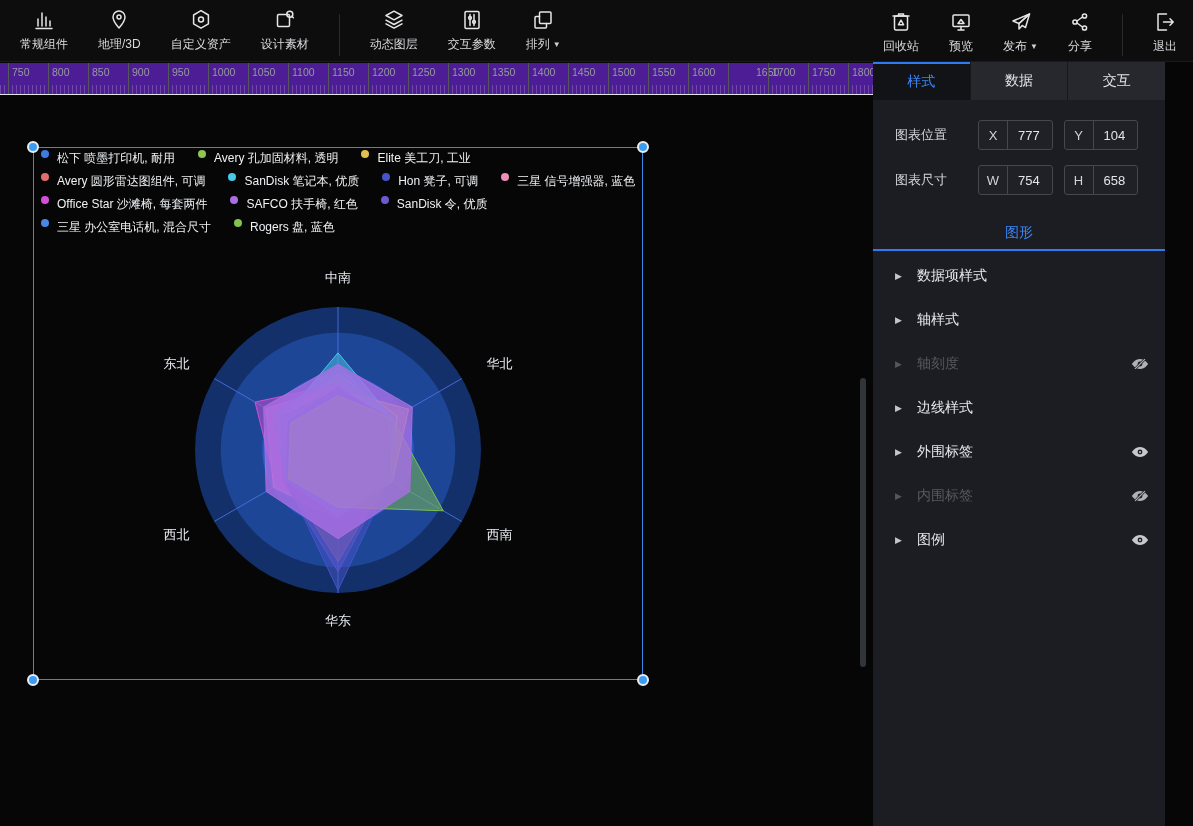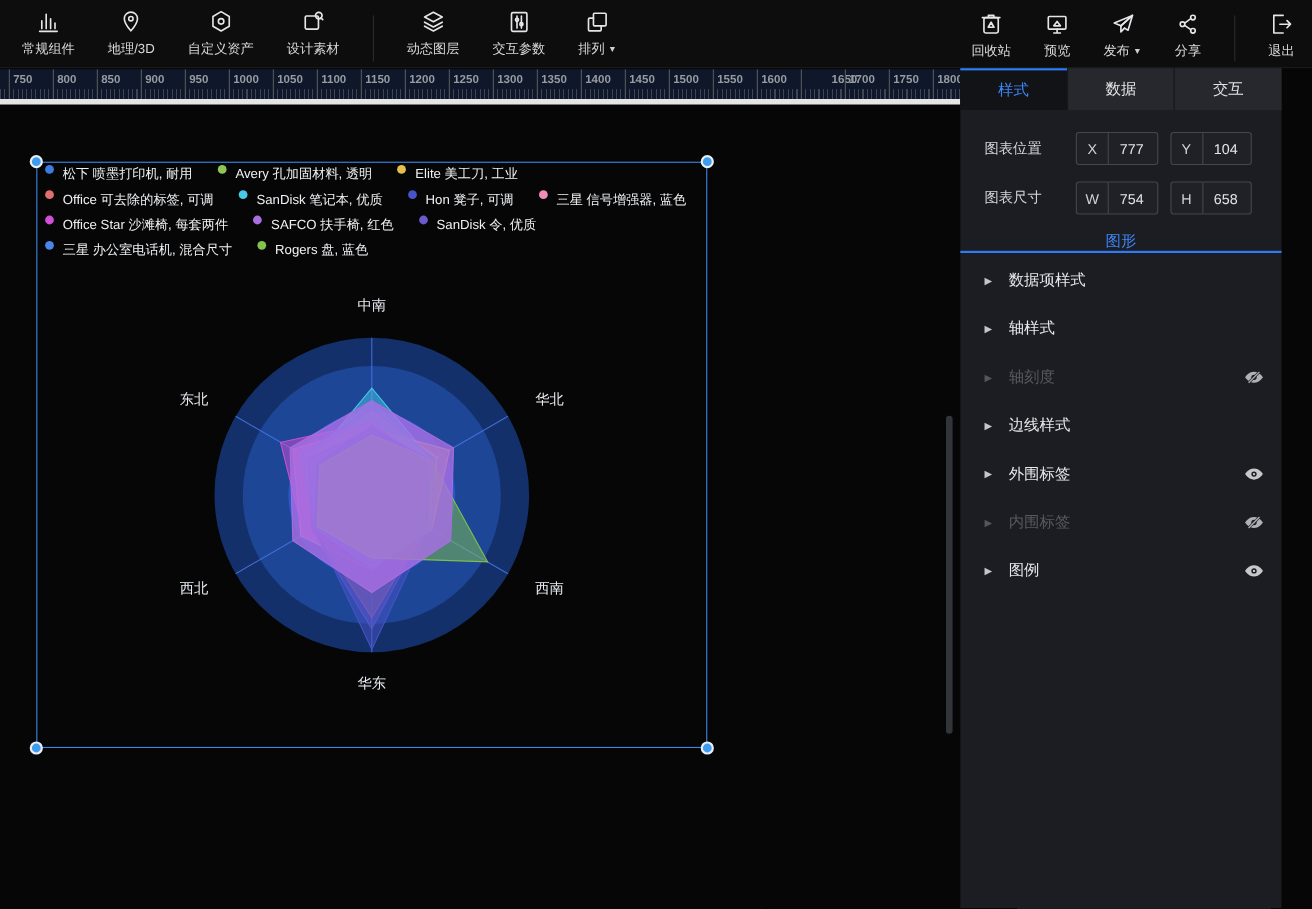--- a/index.html
+++ b/index.html
@@ -12,22 +12,22 @@
   .tb-group{display:flex;align-items:flex-start;gap:30px;}
   #tb-left{margin-left:20px;}
   #tb-right{position:absolute;right:16px;top:0;height:62px;display:flex;align-items:center;gap:30px;}
   .tb-item{display:flex;flex-direction:column;align-items:center;cursor:pointer;padding-top:2px;}
   .tb-ic{width:24px;height:24px;stroke:#e6e6e8;fill:none;stroke-width:1.5;stroke-linecap:round;stroke-linejoin:round;}
   .tb-lb{margin-top:4px;font-size:12px;color:#d9dadc;white-space:nowrap;}
   .caret{font-size:8px;color:#cfd0d2;margin-left:3px;vertical-align:1px;}
   .tb-sep{width:1px;height:42px;background:#2a2a2c;margin-top:8px;}
 
   
-  #ruler{position:absolute;left:0;top:63px;width:873px;height:32px;background:#0f172a;
-         border-bottom:5px solid #e5e5e5;overflow:hidden;font-weight:bold;}
+  #ruler{position:absolute;left:0;top:63px;width:873px;height:32px;background:#4c1d95;
+         border-bottom:1px solid #e5e5e5;overflow:hidden;}
   #ruler .minor{position:absolute;left:0;bottom:0;width:100%;height:9px;
         background:repeating-linear-gradient(to right,rgba(255,255,255,.20) 0 1px,transparent 1px 4px);}
   .r-tick{position:absolute;top:0;bottom:0;width:1px;background:#55575a;}
   .r-lb{position:absolute;top:3px;font-size:10.5px;color:#979a9f;}
 
   
   #canvas{position:absolute;left:0;top:96px;width:873px;height:730px;background:#060606;overflow:hidden;}
   #selection{position:absolute;left:33px;top:51px;width:610px;height:533px;
              border:1px solid #3a86e8;}
   .handle{position:absolute;width:12px;height:12px;border-radius:50%;
@@ -55,21 +55,21 @@
   #comp-title{font-size:15px;font-weight:bold;color:#f2f3f6;}
   #edit-icon{width:15px;height:15px;margin-left:9px;stroke:#e8e9ec;fill:none;stroke-width:1.4;}
   .prow{display:flex;align-items:center;margin:20px 16px 0 22px;}
   .prow.second{margin-top:15px;}
   .plabel{width:83px;font-size:13px;color:#d2d5d9;flex:none;}
   .ibox{display:flex;align-items:center;width:90px;height:30px;background:#1f2127;
         border:1px solid #43474e;border-radius:3px;margin-right:11px;cursor:text;}
   .ikey{width:29px;text-align:center;font-size:13px;color:#cfd3d7;border-right:1px solid #43474e;
         height:100%;display:flex;align-items:center;justify-content:center;flex:none;}
   .ival{padding-left:10px;font-size:13px;color:#e2e5e9;}
-  #subtabs{display:flex;height:35px;border-bottom:1px solid #101114;align-items:flex-end;}
+  #subtabs{display:flex;height:35px;margin-top:21px;border-bottom:1px solid #101114;}
   .stab{flex:1;display:flex;align-items:center;justify-content:center;font-size:14px;
         color:#e3e5e8;cursor:pointer;position:relative;}
   .stab.active{color:#3d85f7;}
   .stab.active::after{content:"";position:absolute;left:0;right:0;bottom:-1px;height:2px;background:#2f7bf6;}
   #sections{margin-top:3px;}
   .sec-row{display:flex;align-items:center;height:44px;padding:0 16px 0 22px;cursor:pointer;}
   .sec-caret{font-size:9px;color:#c3c6ca;flex:none;width:10px;}
   .sec-lb{font-size:14px;color:#e6e8eb;margin-left:12px;flex:1;}
   .sec-row.disabled .sec-caret{color:#53565c;}
   .sec-row.disabled .sec-lb{color:#56595f;}
@@ -244,21 +244,21 @@
         <div class="lg-item">
           <span class="lg-dot" style="background:#8fc653"></span>
           <span class="lg-tx">Avery 孔加固材料, 透明</span>
         </div>
         <div class="lg-item">
           <span class="lg-dot" style="background:#e5bf4d"></span>
           <span class="lg-tx">Elite 美工刀, 工业</span>
         </div>
         <div class="lg-item">
           <span class="lg-dot" style="background:#e06e6e"></span>
-          <span class="lg-tx">Office 可去除的标签, 可调</span>
+          <span class="lg-tx">Avery 圆形雷达图组件, 可调</span>
         </div>
         <div class="lg-item">
           <span class="lg-dot" style="background:#47c9e8"></span>
           <span class="lg-tx">SanDisk 笔记本, 优质</span>
         </div>
         <div class="lg-item">
           <span class="lg-dot" style="background:#4753c8"></span>
           <span class="lg-tx">Hon 凳子, 可调</span>
         </div>
         <div class="lg-item">

